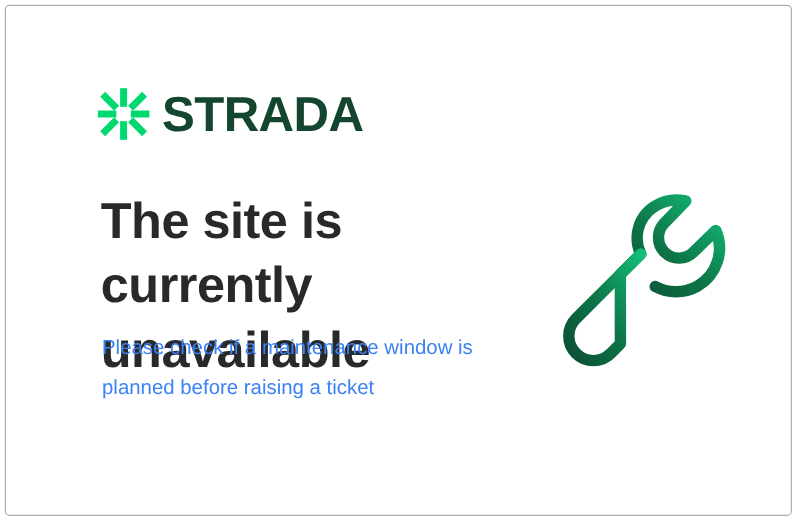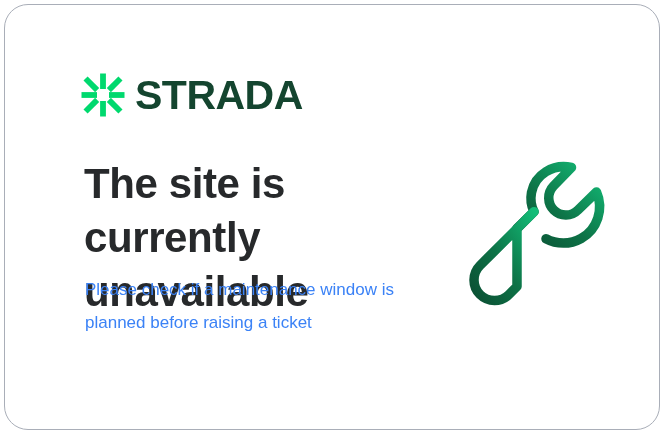--- a/index.html
+++ b/index.html
@@ -16,21 +16,21 @@
 
   .page-card {
     position: absolute;
     left: 4px;
     top: 4px;
     width: 656px;
     height: 426px;
     box-sizing: border-box;
     background: #ffffff;
     border: 1px solid #a9aeb8;
-    border-radius: 24px;
+    border-radius: 4px;
     overflow: hidden;
   }
 
   
   .brand-lockup {
     position: absolute;
     left: 76px;
     top: 68px;
     display: flex;
     align-items: center;

